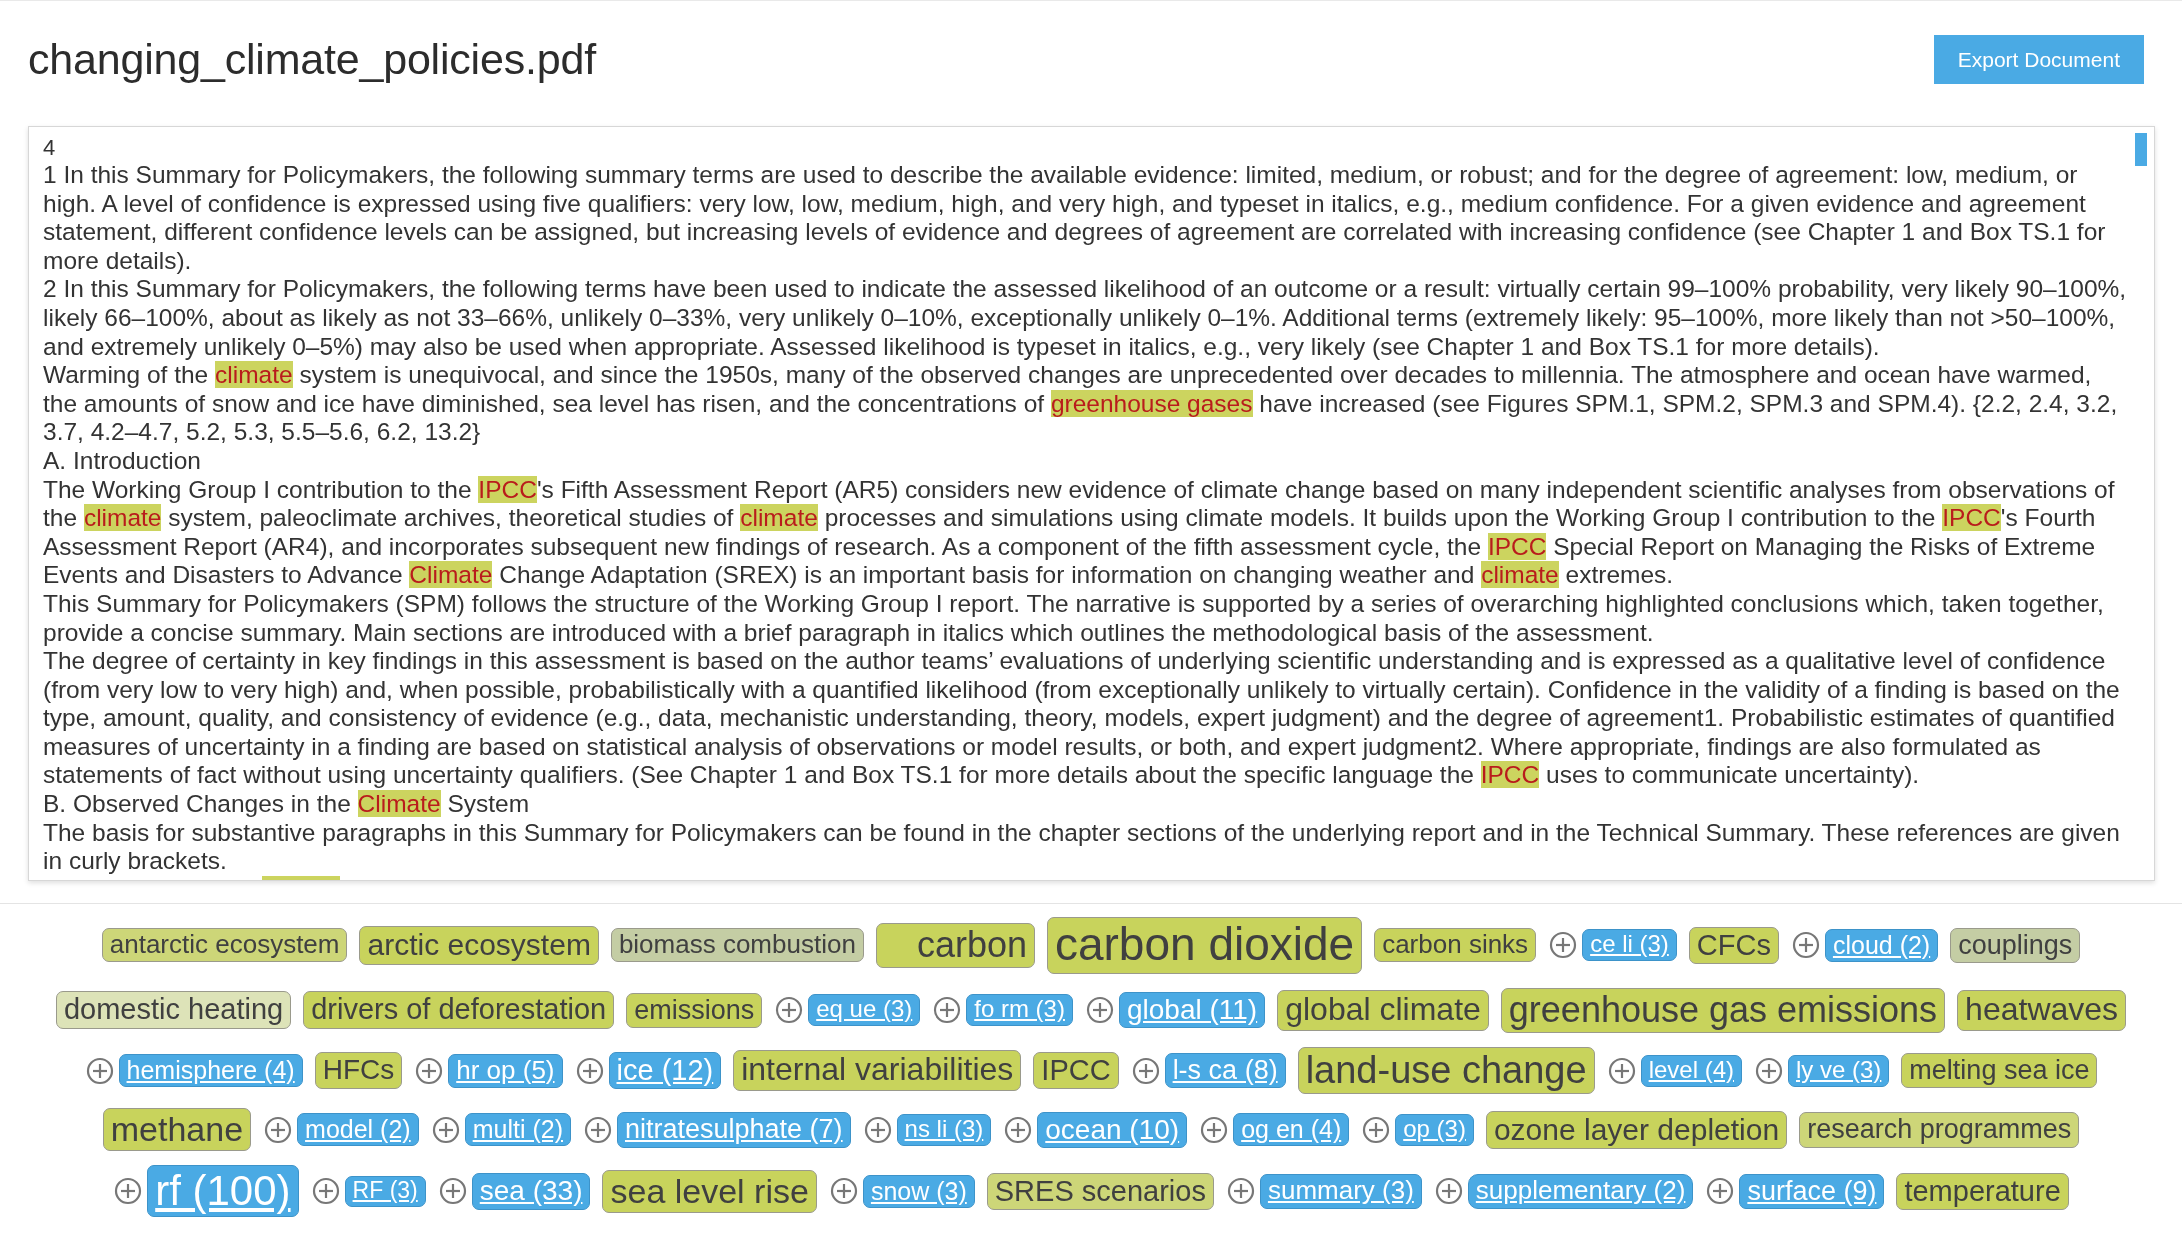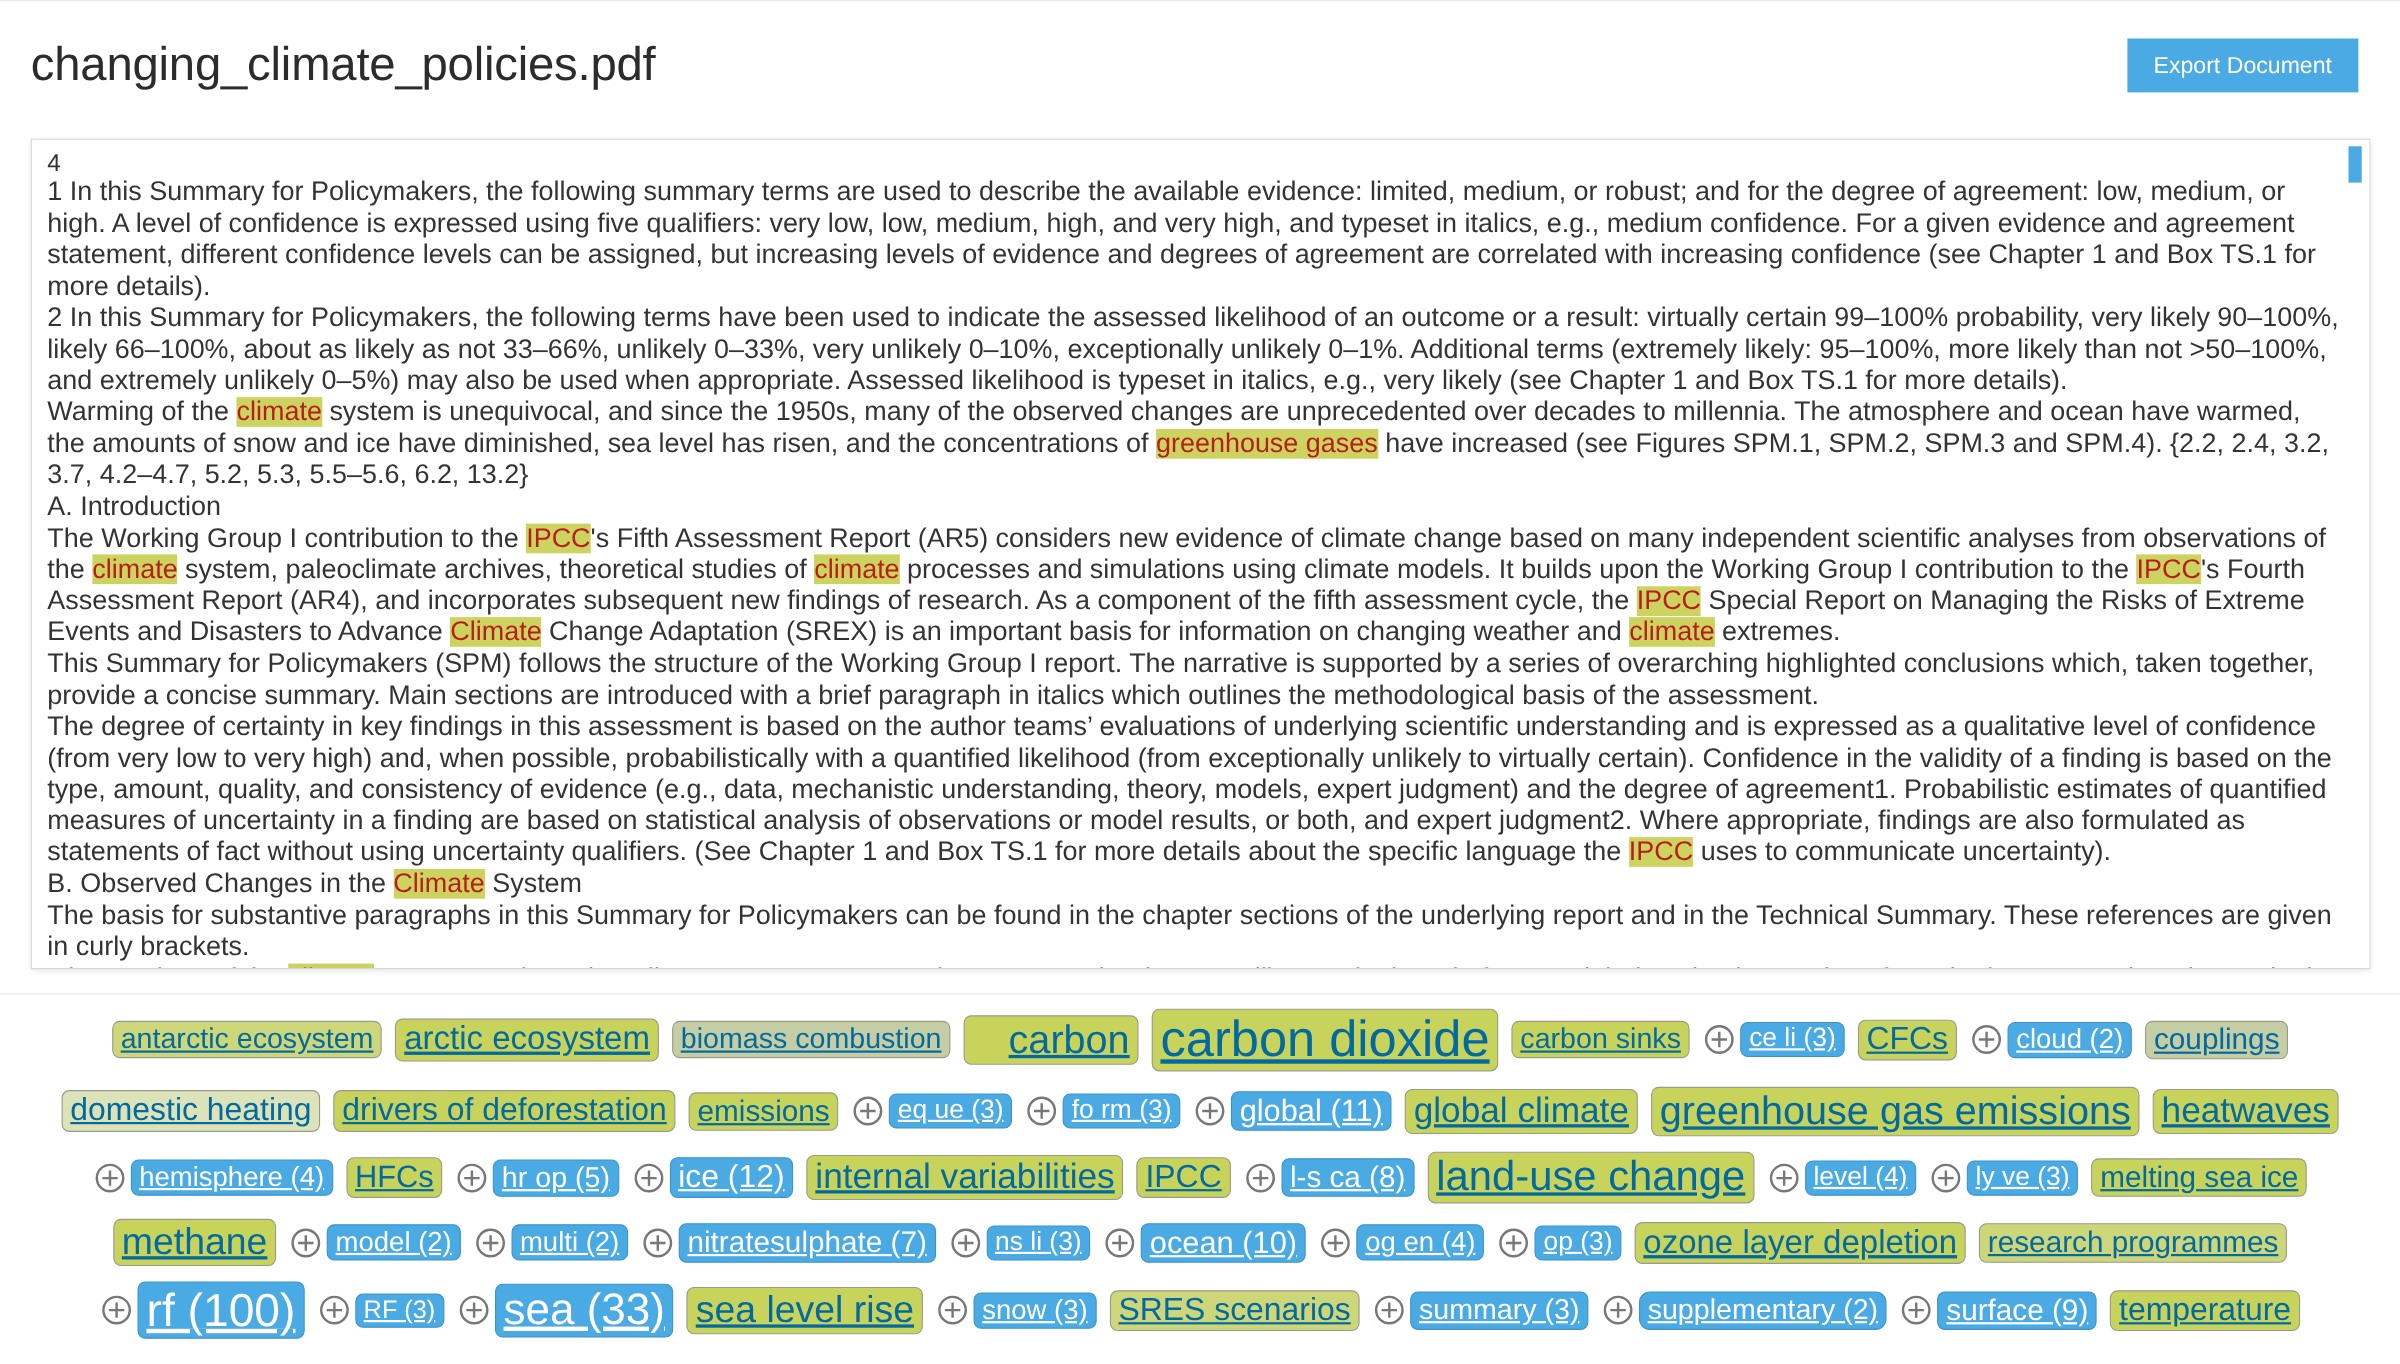--- a/index.html
+++ b/index.html
@@ -115,22 +115,21 @@
     width: 30px; height: 30px;
     flex: 0 0 auto;
     display: inline-block;
     cursor: pointer;
   }
   .tag {
     display: inline-block;
     border-radius: 7px;
     border: 1px solid #9a9a8c;
     padding: 1px 7px 2px 7px;
-    text-decoration: underline;
-    color: #0369a1;
+    color: #404040;
     background: #c8d35c;
     cursor: pointer;
     white-space: nowrap;
     line-height: 1.12;
   }
   .tag.sel {
     background: #4aaae4;
     border-color: #3d93c9;
     color: #ffffff;
     text-decoration: underline;
@@ -398,21 +397,21 @@
           <line x1="15" y1="8" x2="15" y2="22" stroke="#777777" stroke-width="2.2"></line>
         </svg>
         <span class="tag sel" style="font-size: 23px;">RF (3)</span>
       </span>
       <span class="tag-unit">
         <svg class="plus-icon" viewBox="0 0 30 30">
           <circle cx="15" cy="15" r="12" fill="#ffffff" stroke="#777777" stroke-width="2.2"></circle>
           <line x1="8" y1="15" x2="22" y2="15" stroke="#777777" stroke-width="2.2"></line>
           <line x1="15" y1="8" x2="15" y2="22" stroke="#777777" stroke-width="2.2"></line>
         </svg>
-        <span class="tag sel" style="font-size: 40px;">sea (33)</span>
+        <span class="tag sel" style="font-size: 28px;">sea (33)</span>
       </span>
       <span class="tag-unit">
         <span class="tag" style="font-size: 34px;">sea level rise</span>
       </span>
       <span class="tag-unit">
         <svg class="plus-icon" viewBox="0 0 30 30">
           <circle cx="15" cy="15" r="12" fill="#ffffff" stroke="#777777" stroke-width="2.2"></circle>
           <line x1="8" y1="15" x2="22" y2="15" stroke="#777777" stroke-width="2.2"></line>
           <line x1="15" y1="8" x2="15" y2="22" stroke="#777777" stroke-width="2.2"></line>
         </svg>

